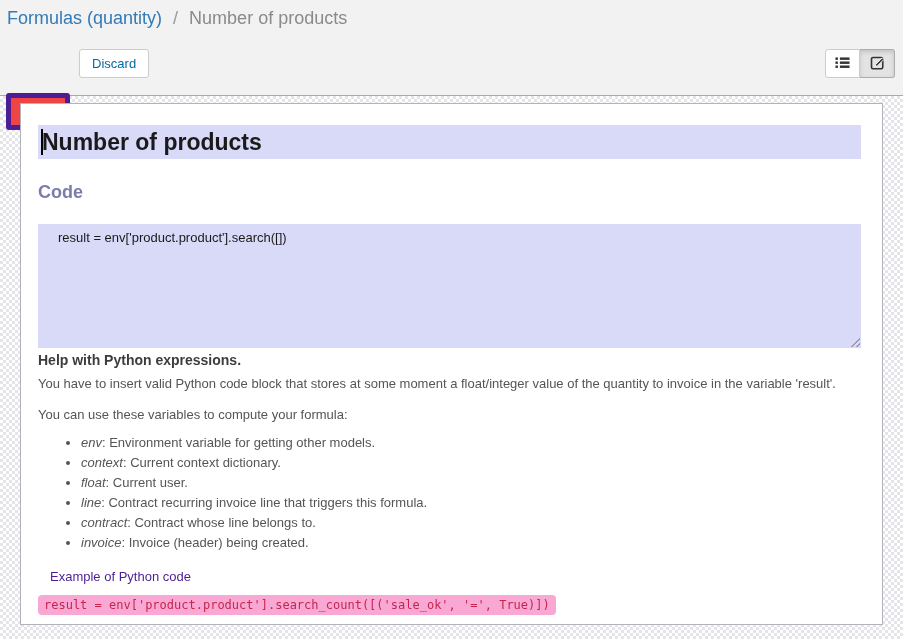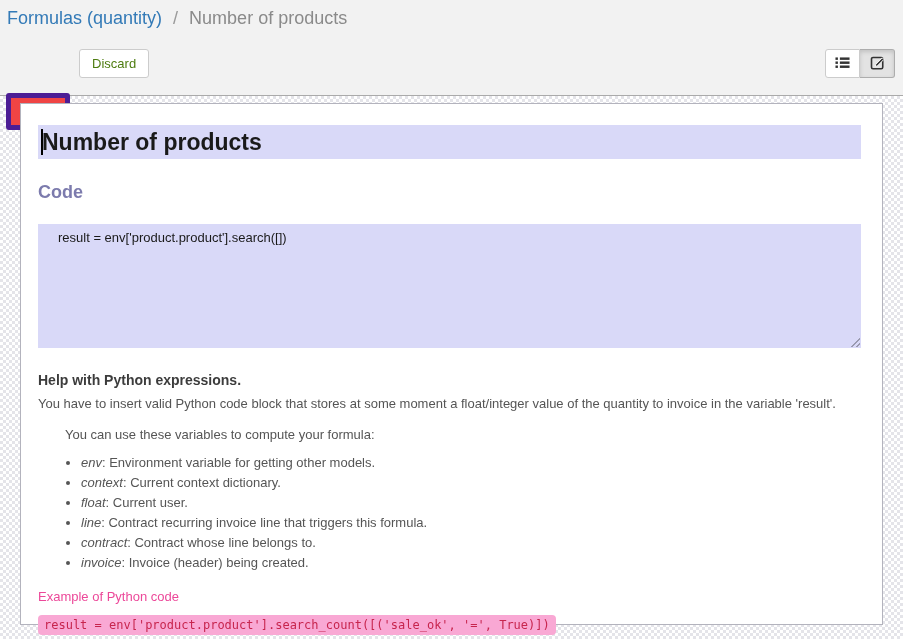--- a/index.html
+++ b/index.html
@@ -24,21 +24,21 @@
   .crumb-link { color:#337ab7; text-decoration:none; cursor:pointer; }
   .crumb-sep { color:#9a9a9a; margin:0 6px; }
   .crumb-current { color:#8a8a8a; }
 
   .btn-row { position:absolute; top:49px; left:6px; }
   .btn {
     display:inline-block; font-size:13px; line-height:17px;
     padding:5px 12px; border-radius:3px; cursor:pointer; vertical-align:top;
   }
   .btn-primary { background:#ef4444; border:5px solid #4c1d95; color:#fff;margin-top:44px; }
-  .btn-default { background:#fff; border:1px solid #ccc; color:#4d7c0f; margin-left:5px; }
+  .btn-default { background:#fff; border:1px solid #ccc; color:#0369a1; margin-left:5px; }
 
   .switcher { position:absolute; top:49px; right:8px; display:flex; }
   .sw-btn {
     width:35px; height:29px; border:1px solid #ccc; background:#fff;
     display:flex; align-items:center; justify-content:center; cursor:pointer; padding:0;
   }
   .sw-btn.first { border-radius:3px 0 0 3px; }
   .sw-btn.last  { border-radius:0 3px 3px 0; border-left:none; }
   .sw-btn.active { background:#e3e3e3; box-shadow:inset 0 2px 4px rgba(0,0,0,.15); border-color:#adadad; }
 
@@ -67,27 +67,27 @@
     font-family:"Liberation Sans", sans-serif; font-size:13px; color:#1a1a1a;
     padding:6px 20px; overflow:hidden;
   }
   .code-wrap { position:relative; }
   .resize-handle {
     position:absolute; right:1px; bottom:1px; width:11px; height:11px;
     background:repeating-linear-gradient(135deg, transparent 0 2px, #9a9ab0 2px 3.5px);
     clip-path:polygon(100% 0, 100% 100%, 0 100%);
   }
 
-  .help-heading { font-size:14px; font-weight:bold; color:#3c3c3c; margin:24px 0 0 0; }
+  .help-heading { font-size:14px; font-weight:bold; color:#3c3c3c; margin:4px 0 0 0; }
   .help-p { font-size:13px; color:#555; margin:8px 0 0 0; line-height:16px; }
-  .help-p.second { margin-top:15px;margin-left:27px; }
+  .help-p.second { margin-top:15px; }
   .var-list { margin:12px 0 0 0; padding:0 0 0 43px; font-size:13px; color:#555; }
   .var-list li { margin-bottom:5px; line-height:15px; }
   .var-name { font-style:italic; }
-  .example-label { font-size:13px; color:#ec4899; margin:19px 0 0 0; }
+  .example-label { font-size:13px; color:#4c1d95; margin:19px 0 0 12px; }
   .example-code {
     display:inline-block; margin-top:11px;
     font-family:"DejaVu Sans Mono", monospace; font-size:12px; line-height:14px;
     color:#c7254e; background:#f9a8d4; padding:3px 6px; border-radius:4px;
     white-space:nowrap;
   }
 </style>
 </head>
 <body>
 

